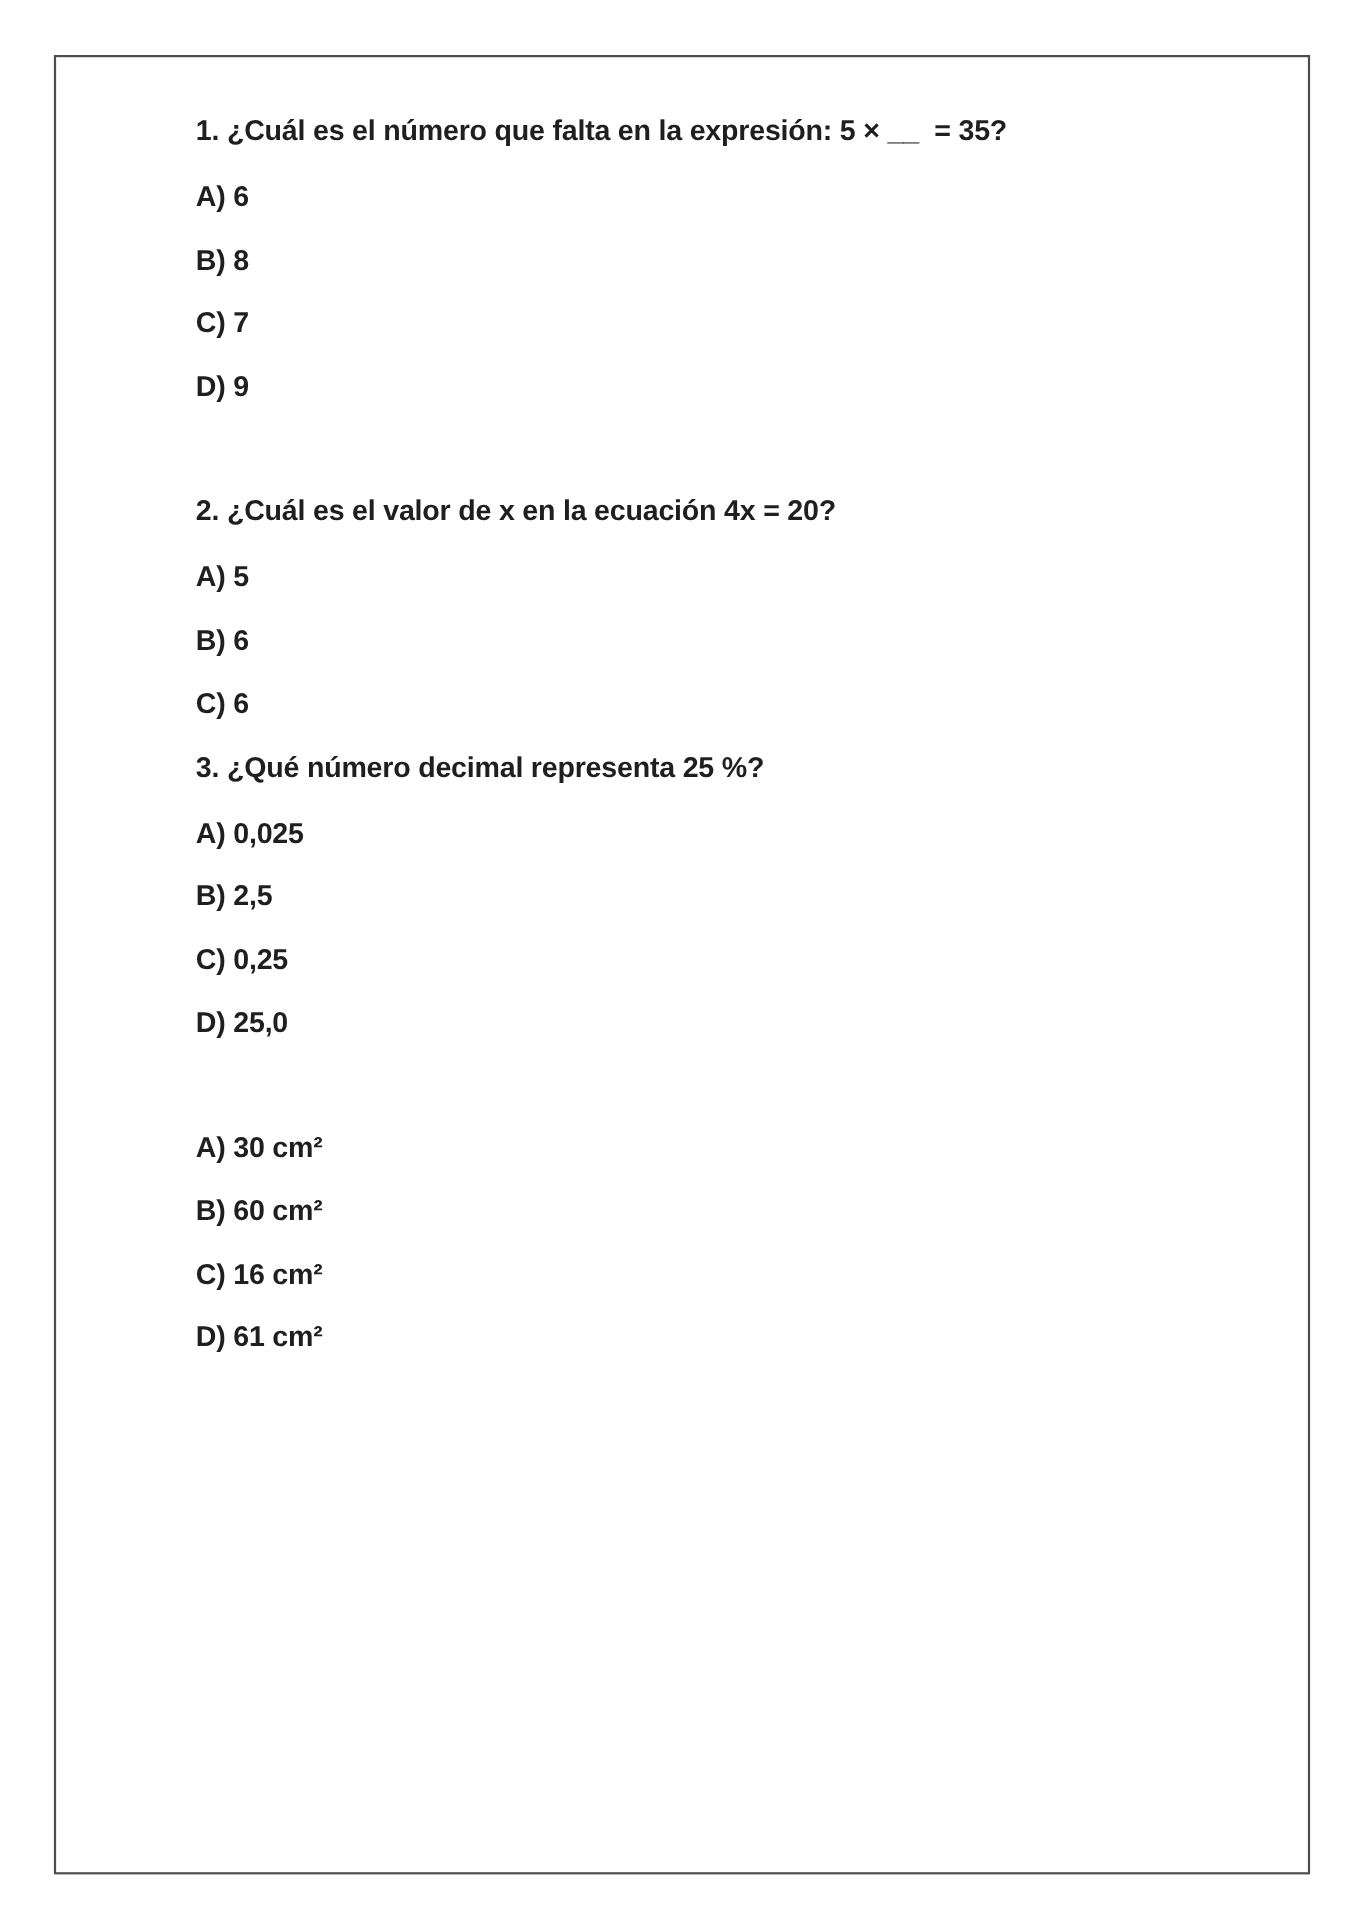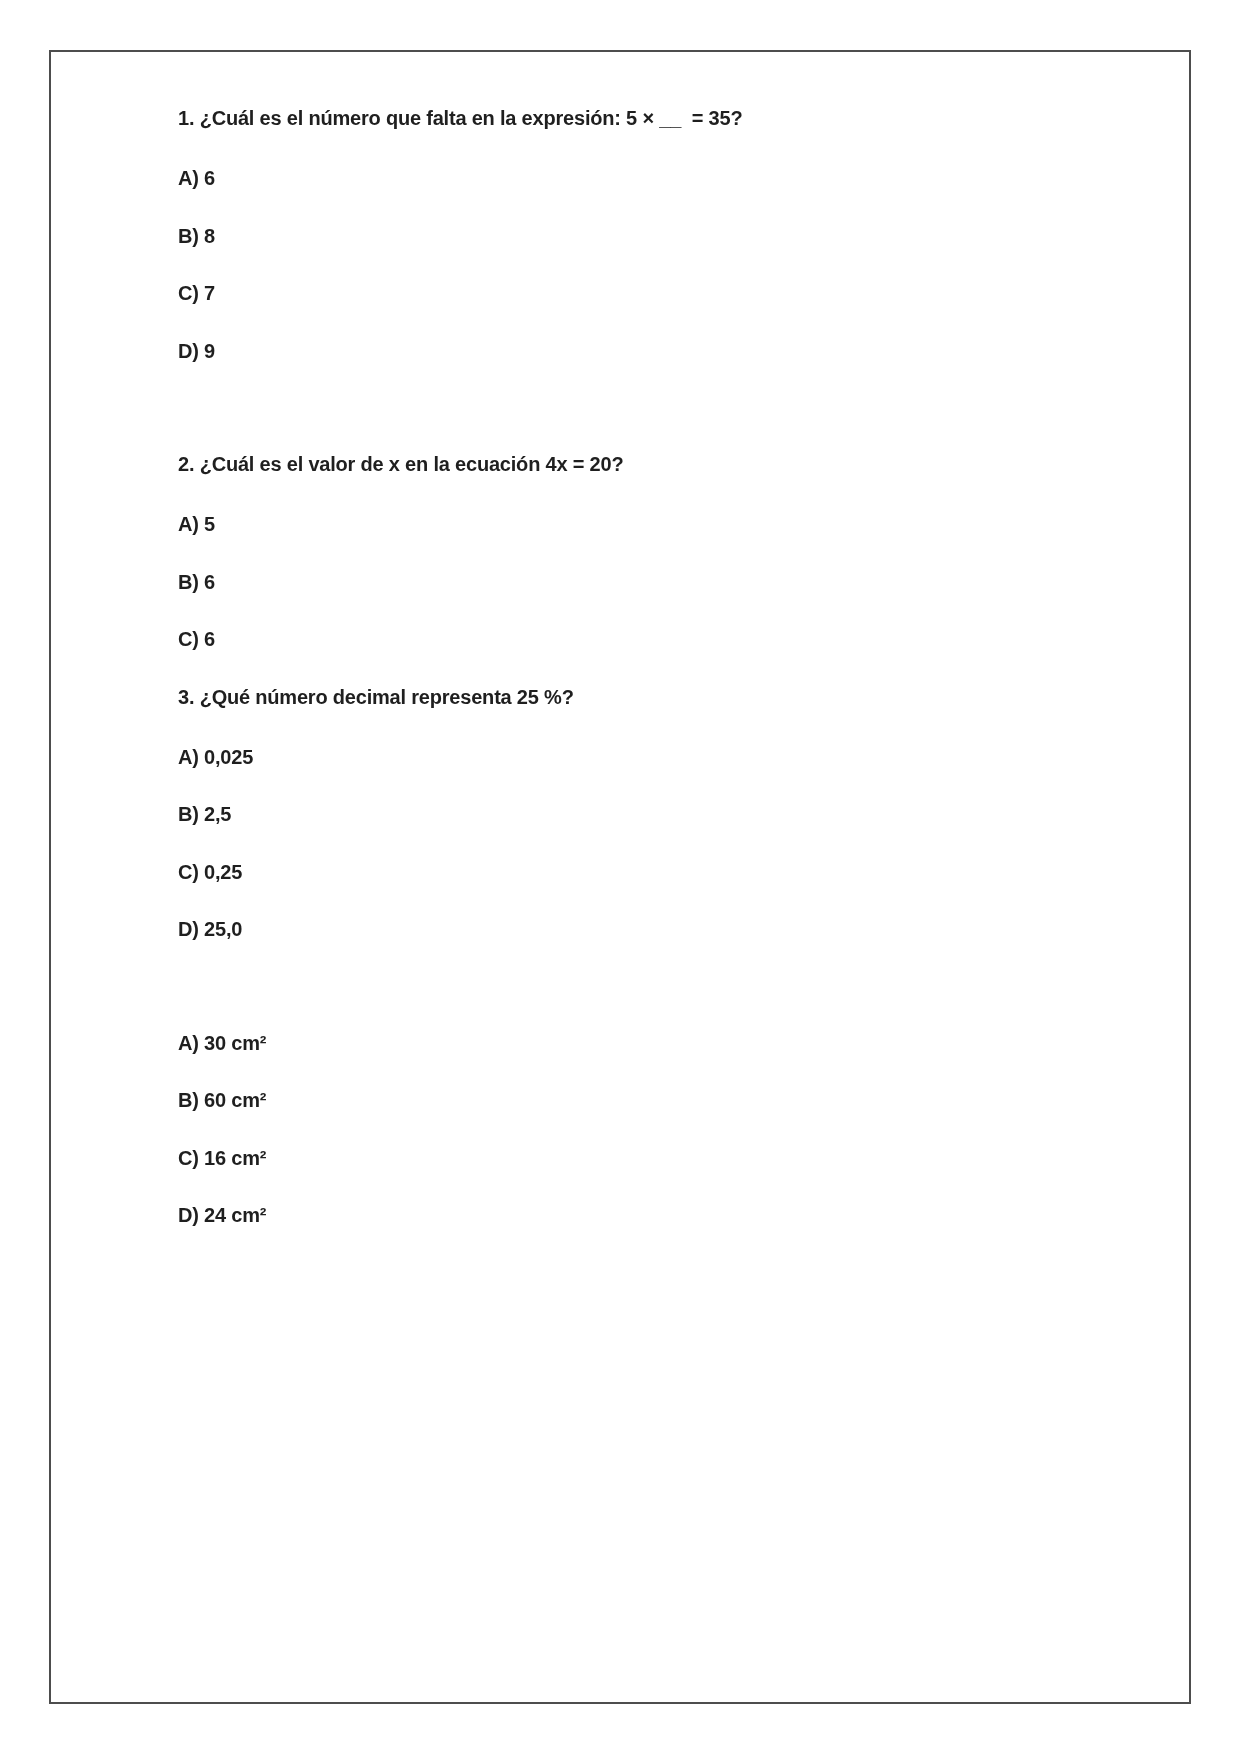--- a/index.html
+++ b/index.html
@@ -23,21 +23,21 @@
     border: 2px solid #4d4d4d;
     box-sizing: border-box;
     background: #ffffff;
   }
   .content {
     padding: 49px 30px 0 127px;
   }
   p {
     margin: 0;
     padding: 0;
-    font-size: 20px;
+    font-size: 26px;
     line-height: 34px;
     letter-spacing: -0.2px;
     white-space: pre;
   }
   .q {
     font-weight: 700;
     margin-bottom: 26px;
   }
   .opt {
     font-weight: 700;
@@ -73,17 +73,17 @@
       <p class="opt">A) 0,025</p>
       <p class="opt">B) 2,5</p>
       <p class="opt">C) 0,25</p>
       <p class="opt last">D) 25,0</p>
     </div>
 
     <div class="qblock">
       <p class="opt">A) 30 cm²</p>
       <p class="opt">B) 60 cm²</p>
       <p class="opt">C) 16 cm²</p>
-      <p class="opt last">D) 24 cm²</p>
+      <p class="opt last">D) 61 cm²</p>
     </div>
 
   </div>
 </div>
 
 </body></html>

